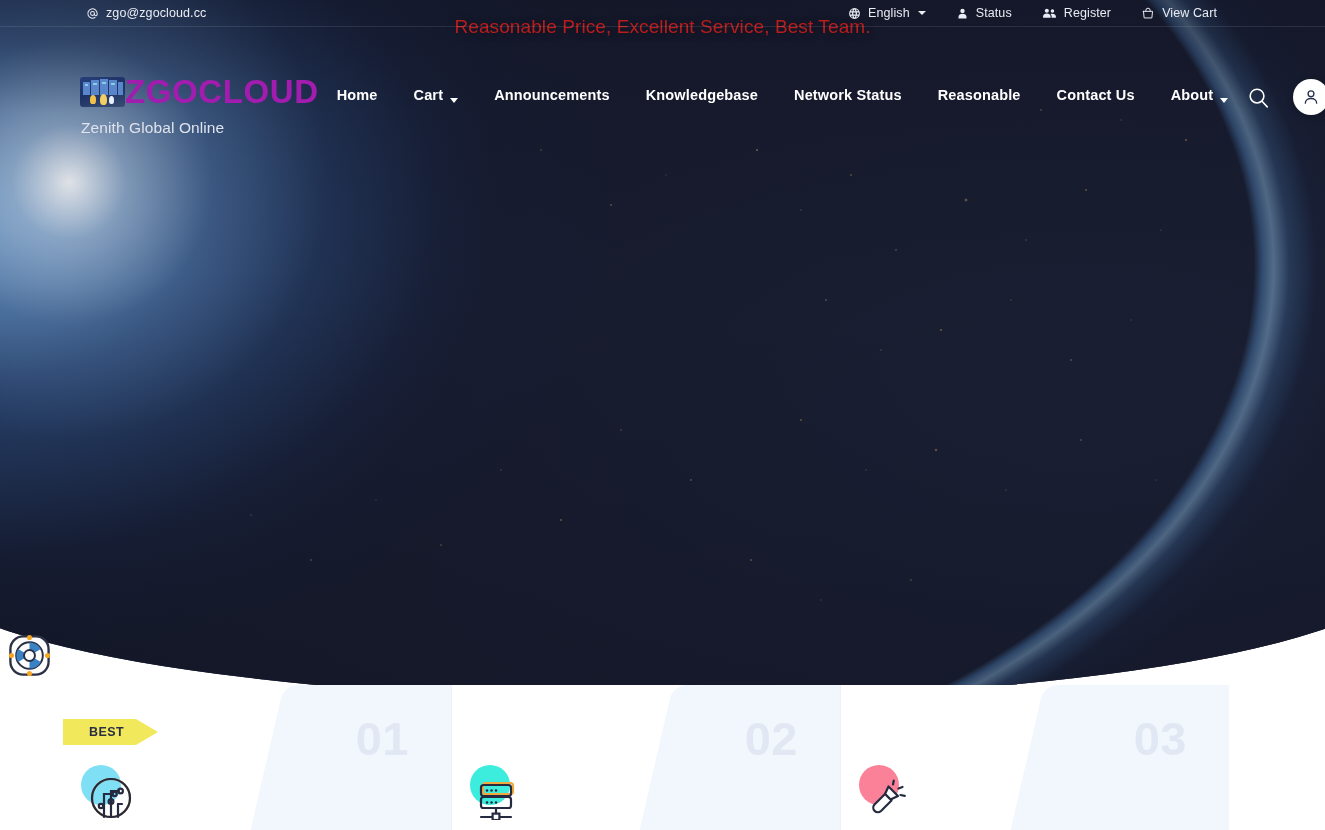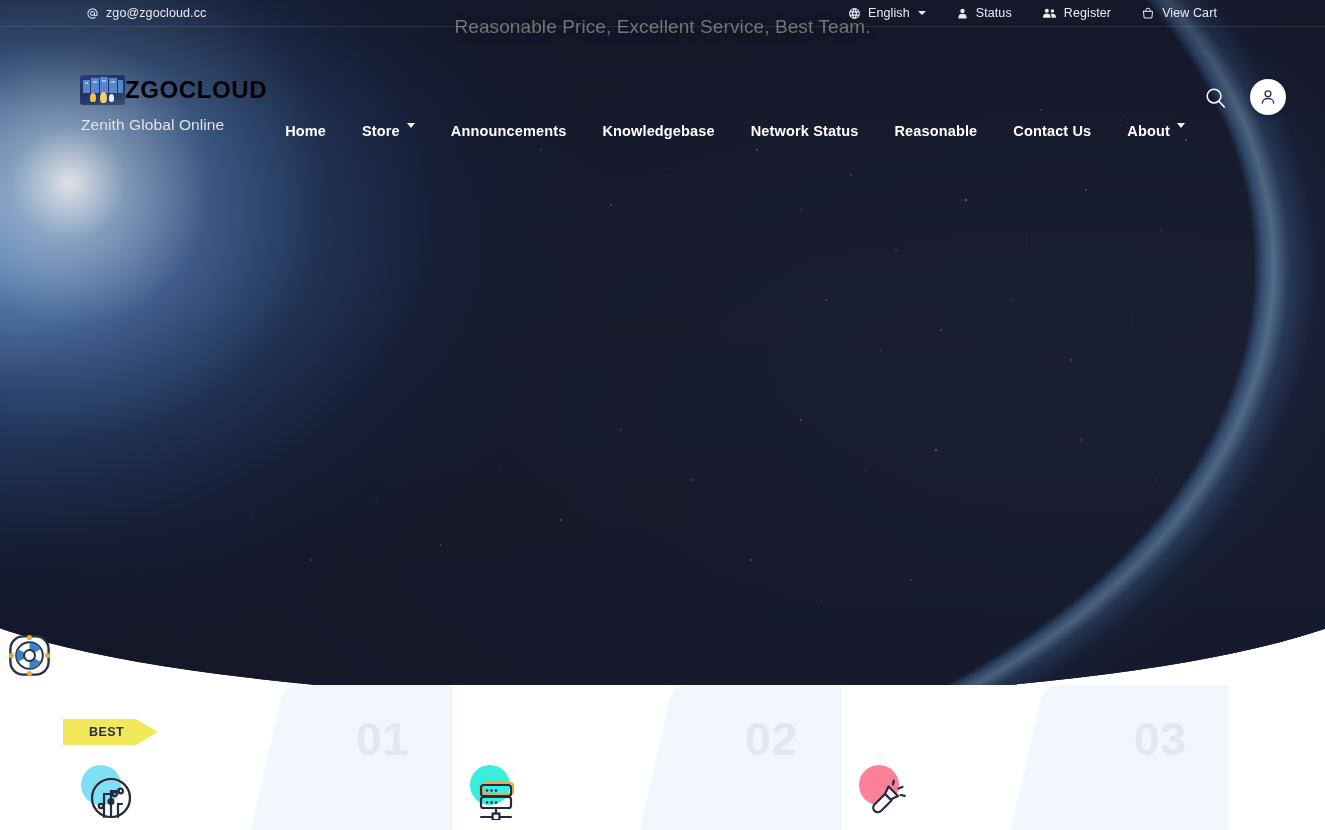--- a/index.html
+++ b/index.html
@@ -129,34 +129,34 @@
   .brand-row{ display:flex; align-items:center; gap:0px; }
   .brand-mark{
     width:45px;height:30px;border-radius:3px; overflow:hidden; flex:none;
     background:linear-gradient(160deg,#27407a 0%,#1d3166 45%,#16255080 100%);
     position:relative;
   }
   .brand-mark .rk{ position:absolute; background:#5f8fd6; opacity:.9; }
   .brand-mark .scr{ position:absolute; background:#89d6e8; }
   .brand-mark .pers{ position:absolute; background:#f0c24a; border-radius:50% 50% 40% 40%; }
   .brand-name{
-    font-size:24px; font-weight:700; letter-spacing:.6px;
-    color:#000000; line-height:1;
+    font-size:33px; font-weight:700; letter-spacing:.6px;
+    color:#a21caf; line-height:1;
   }
   .brand-sub{
     margin-top:11px; margin-left:1px;
     font-size:15.5px; color:#dfe3ec; font-weight:400; letter-spacing:.1px;
   }
   .navlinks{
     display:flex; align-items:center; gap:0; margin-top:32px;
   }
   .navlink{
     color:#ffffff; font-size:14.5px; font-weight:700; letter-spacing:.15px;
     padding:0 18px; cursor:pointer; white-space:nowrap;
-    display:flex; align-items:flex-start; gap:7px;margin-top:36px;
+    display:flex; align-items:flex-end; gap:7px;
   }
   .navlink .caret{
     width:0;height:0;border-left:4.5px solid transparent;border-right:4.5px solid transparent;
     border-top:5px solid #fff;
   }
   .nav-tools{ display:flex; align-items:center; margin-left:auto; margin-right:110px; margin-top:24px; gap:22px; }
   .search-btn{ cursor:pointer; display:flex; }
   .avatar-btn{
     width:36px;height:36px;border-radius:50%;background:#fff;
     display:flex;align-items:center;justify-content:center;cursor:pointer;
@@ -164,21 +164,21 @@
   }
 
   
   .hero-text{ position:absolute; left:0; top:0; width:1325px; z-index:20; text-align:center; }
   .hero-title{
     margin-top:326px; color:#ffffff; font-size:44px; font-weight:700;
     letter-spacing:-.3px; line-height:1.1;
     text-shadow:0 2px 14px rgba(0,0,0,.35);
   }
   .hero-sub{
-    margin-top:16px; color:#737373; font-size:19px; font-weight:400;
+    margin-top:16px; color:#b91c1c; font-size:19px; font-weight:400;
     letter-spacing:.1px; 
     text-shadow:0 1px 8px rgba(0,0,0,.35);
   }
 
   
   .support-fab{
     position:absolute; left:6px; top:632px; width:47px; height:47px;
     z-index:40; cursor:pointer;
   }
 
@@ -315,21 +315,21 @@
       <span class="brand-name">ZGOCLOUD</span>
     </div>
     <div class="brand-sub">Zenith Global Online</div>
   </div>
 
   <div class="navlinks">
     <div class="navlink">
       <span>Home</span>
     </div>
     <div class="navlink">
-      <span>Store</span>
+      <span>Cart</span>
       <span class="caret"></span>
     </div>
     <div class="navlink">
       <span>Announcements</span>
     </div>
     <div class="navlink">
       <span>Knowledgebase</span>
     </div>
     <div class="navlink">
       <span>Network Status</span>

